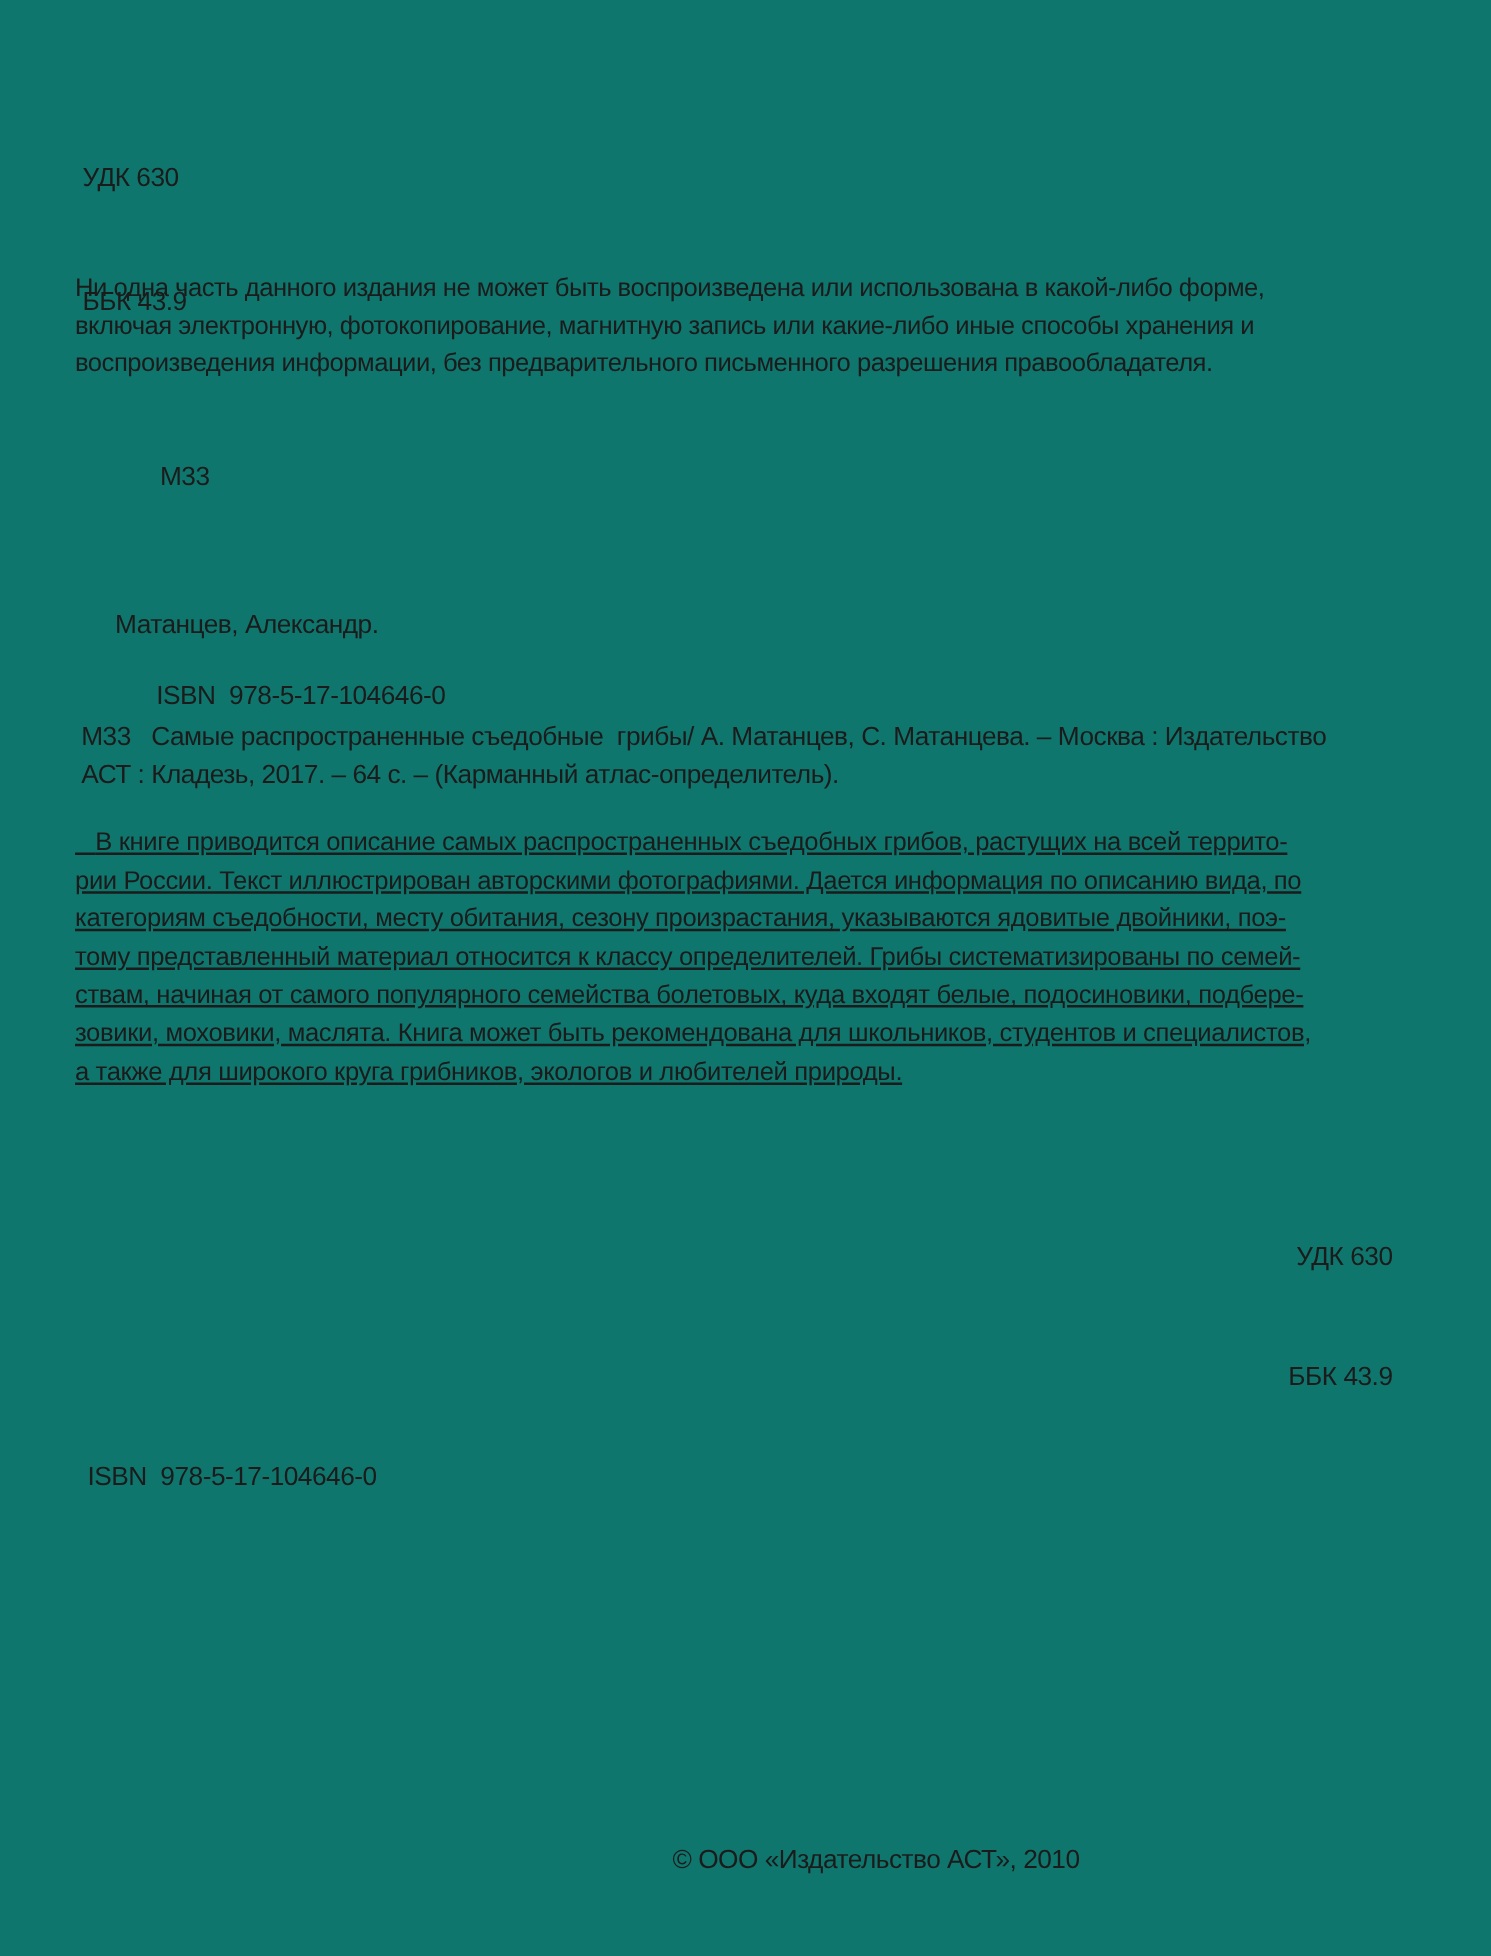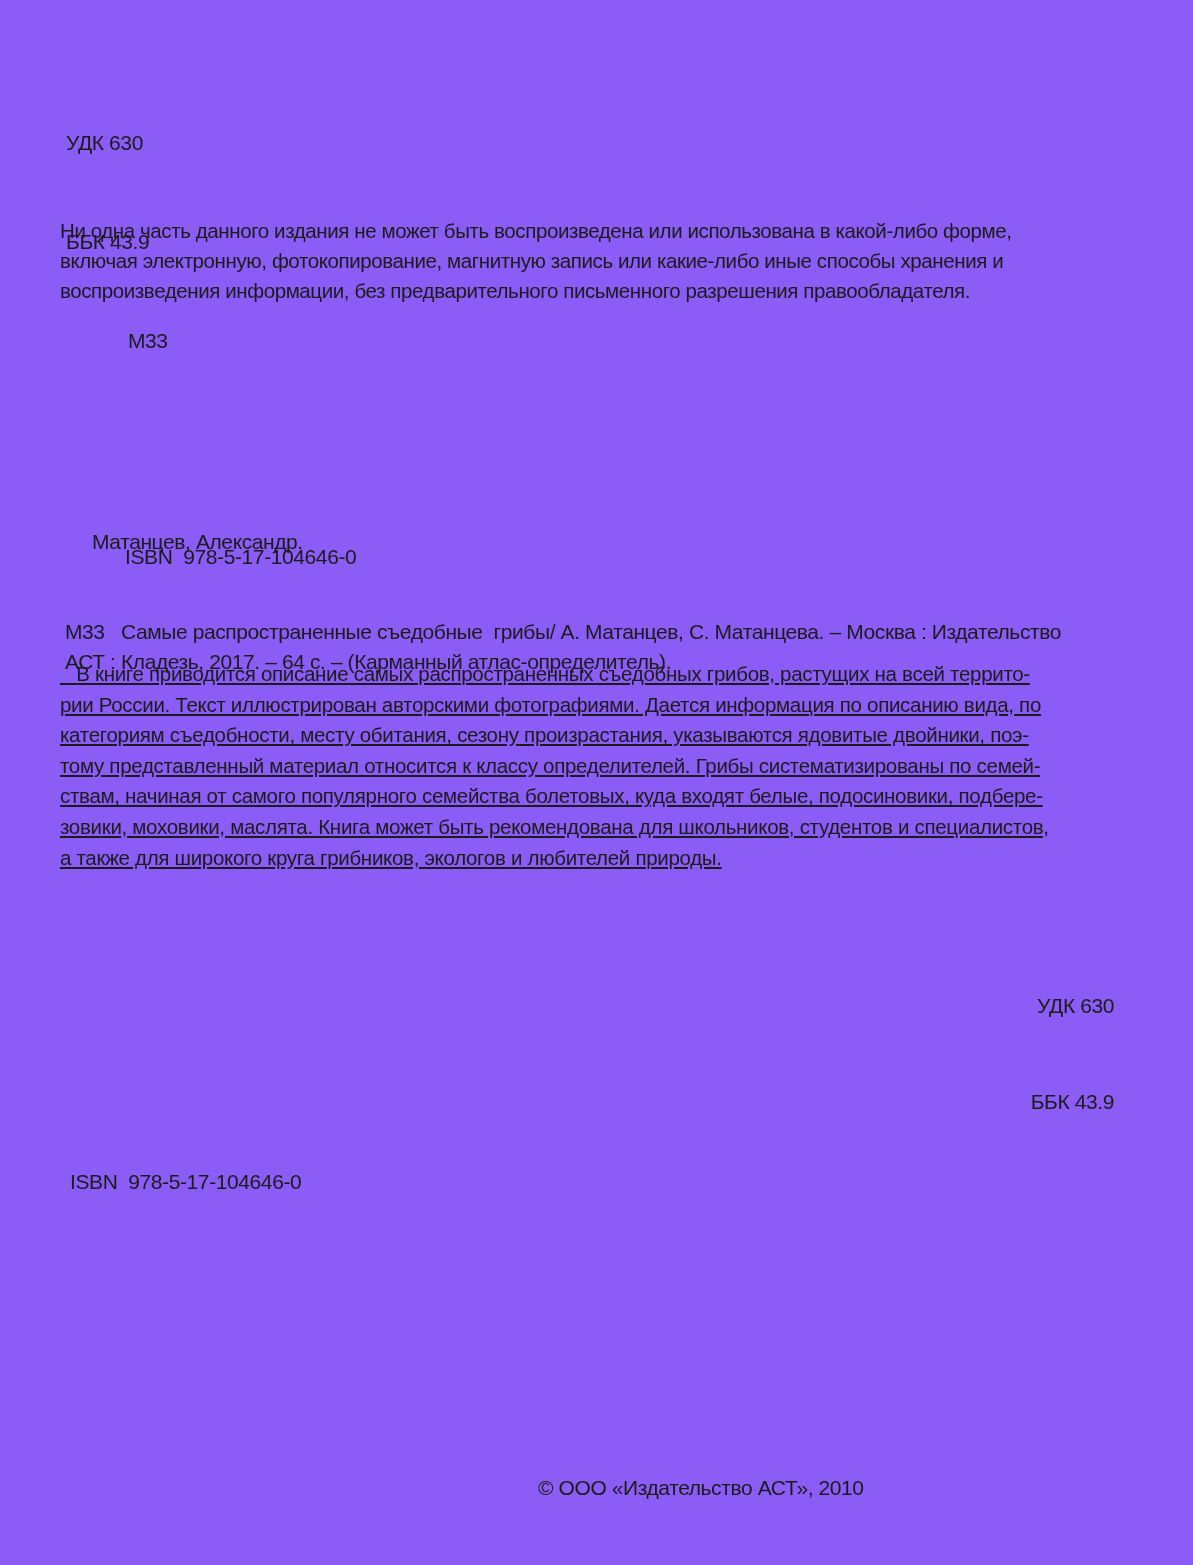--- a/index.html
+++ b/index.html
@@ -1,41 +1,41 @@
 <!DOCTYPE html>
 <html><head>
 <meta charset="utf-8">
 <style>
   html,body{margin:0;padding:0;background:#ffffff;}
   .page{
     position:relative;
     width:1193px;
     height:1565px;
-    background:#8b5cf6;
+    background:#0f766e;
     font-family:"Liberation Sans", sans-serif;
     color:#1b1b1b;
     overflow:hidden;
   }
   .blk{
     position:absolute;
     white-space:pre-wrap;
     letter-spacing:-0.4px;
     font-size:21px;
     line-height:30px;
   }
   
   .class-top{left:66px;top:60px;line-height:33px;}
-  .class-top .author-sign{padding-left:62px;}
+  .class-top .author-sign{padding-left:62px;margin-top:41px;}
   
   .rights{left:60px;top:216px;width:1063px;text-align:left;font-size:20.5px;line-height:30px;}
   
   .credit{left:60px;top:361px;width:1063px;text-align:center;}
   
   .card{left:65px;top:425px;line-height:30px;}
-  .card .card-author{padding-left:27px;margin-top:42px;}
+  .card .card-author{padding-left:27px;}
   
   .isbn-top{left:125px;top:542px;}
   
   .annotation{left:60px;top:659px;width:1120px;font-size:20.5px;line-height:30.6px;letter-spacing:-0.3px;text-decoration:underline;}
   
   .class-right{right:79px;top:926px;text-align:right;line-height:32px;}
   
   .isbn-bottom{left:70px;top:1167px;}
   
   .pub{left:528px;top:1403px;line-height:34px;}

